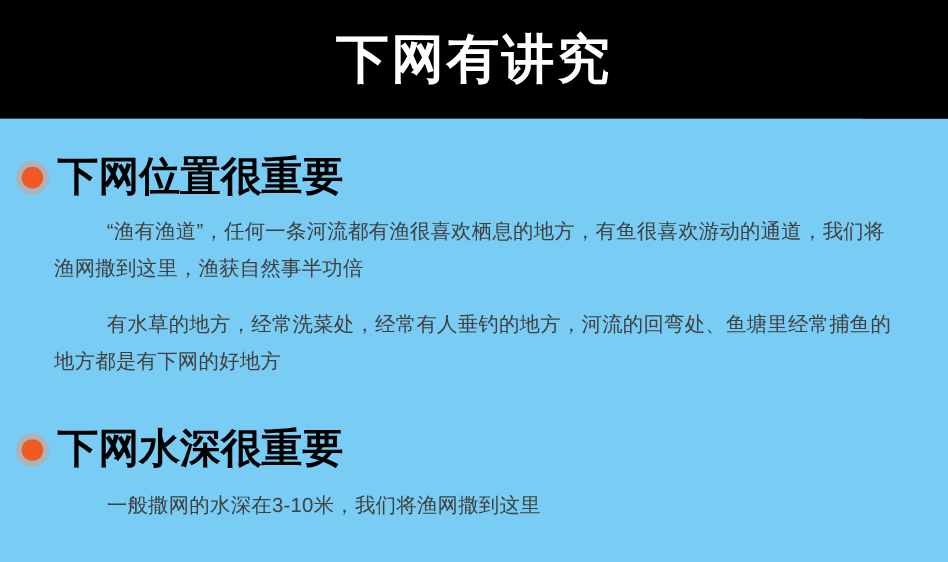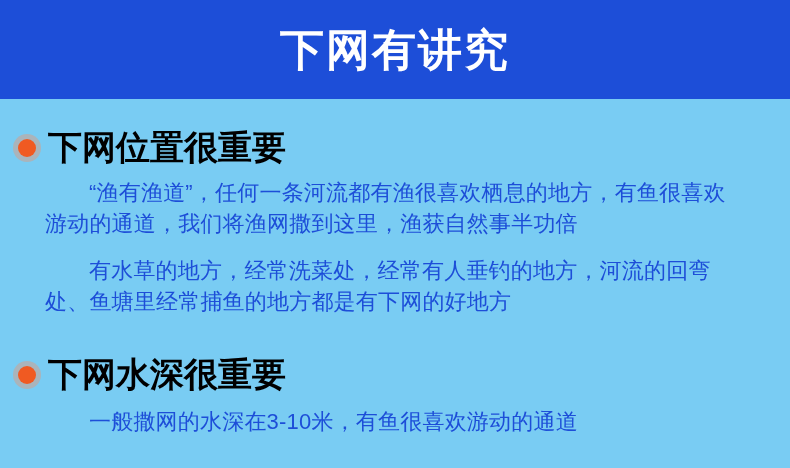--- a/index.html
+++ b/index.html
@@ -21,21 +21,21 @@
     background: #79ccf3;
   }
 
   
   .header-bar {
     position: absolute;
     left: 0;
     top: 0;
     width: 790px;
     height: 99px;
-    background: #1d4ed8;
+    background: #000000;
     display: flex;
     align-items: center;
     justify-content: center;
   }
   .header-title {
     color: #ffffff;
     font-size: 44px;
     font-weight: bold;
     letter-spacing: 2px;
     line-height: 1;
@@ -95,22 +95,22 @@
     line-height: 1.1;
     letter-spacing: 0px;
     white-space: nowrap;
   }
 
   .para-block {
     padding: 0 44px 0 45px;
   }
 
   .para {
-    color: #1d4ed8;
-    font-size: 22px;
+    color: #404040;
+    font-size: 17px;
     line-height: 31px;
     text-indent: 44px;
     margin: 0;
     letter-spacing: 0.2px;
     text-align: left;
   }
   .para-1 { margin-top: 6px; }
   .para-2 { margin-top: 16px; }
   .para-3 { margin-top: 8px; }
 </style>
@@ -135,18 +135,18 @@
         <p class="para para-2">有水草的地方，经常洗菜处，经常有人垂钓的地方，河流的回弯处、鱼塘里经常捕鱼的地方都是有下网的好地方</p>
       </div>
     </div>
 
     <div class="section section-2">
       <div class="section-head">
         <span class="bullet-icon"></span>
         <span class="section-title">下网水深很重要</span>
       </div>
       <div class="para-block">
-        <p class="para para-3">一般撒网的水深在3-10米，有鱼很喜欢游动的通道</p>
+        <p class="para para-3">一般撒网的水深在3-10米，我们将渔网撒到这里</p>
       </div>
     </div>
 
   </div>
 </div>
 
 </body></html>

